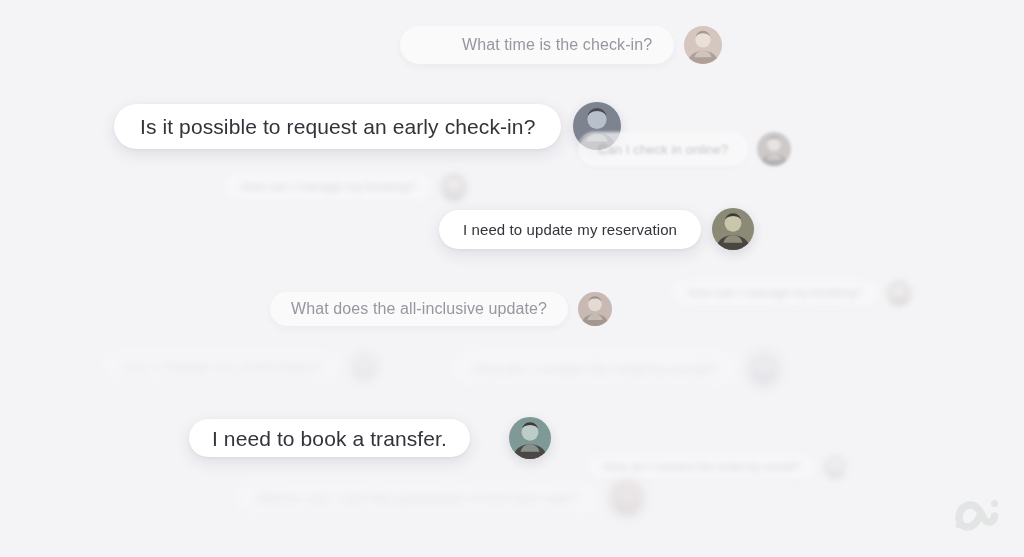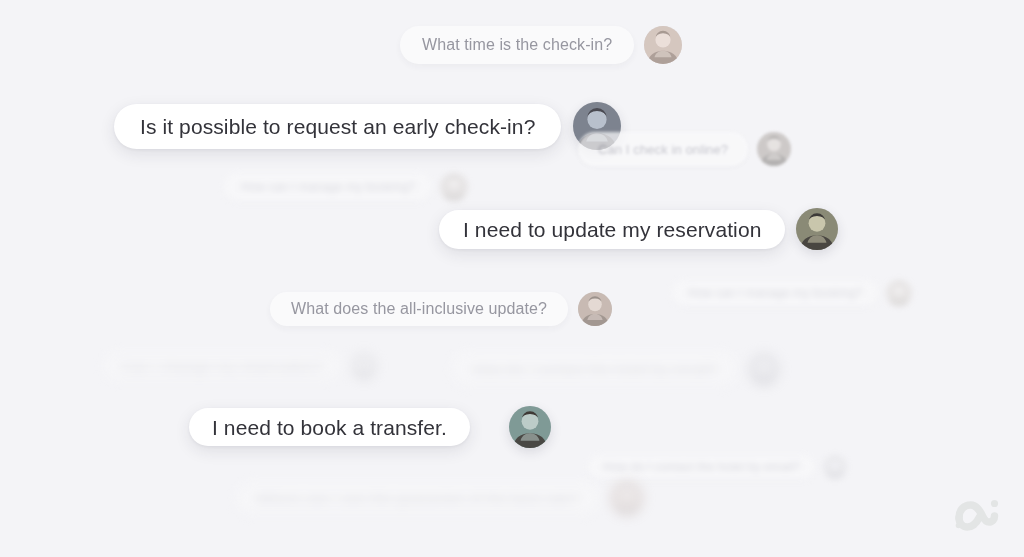--- a/index.html
+++ b/index.html
@@ -113,21 +113,21 @@
   }
   #brand-logo svg { display: block; }
 </style>
 </head>
 <body>
 
 <div id="stage">
 
   <div class="msg tier-mid" style="left: 400px; top: 26px;">
       <div class="bubble" style="height: 38px; padding: 0px 22px; border-radius: 19px;">
-        <span class="bubble-text" style="font-size: 16px;">What time is the check-in?</span>
+        <span class="bubble-text" style="font-size: 16px; margin-left: 40px;">What time is the check-in?</span>
       </div>
       <div class="avatar" style="width: 38px; height: 38px; margin-left: 10px;">
         <svg viewBox="0 0 40 40" xmlns="http://www.w3.org/2000/svg" aria-hidden="true">
           <rect width="40" height="40" fill="#cbb7ad"></rect>
           <circle cx="20" cy="14.5" r="8" fill="#e8d8cf"></circle>
           <path d="M12 13 a8 8 0 0 1 16 0 a8 5.5 0 0 0 -16 0 z" fill="#8d7a70"></path>
           <path d="M4 40 c0-9 7-14 16-14 s16 5 16 14 z" fill="#8d7a70" opacity="0.85"></path>
           <path d="M20 26 c5 0 8 3 9 7 h-18 c1-4 4-7 9-7 z" fill="#e8d8cf" opacity="0.55"></path>
         </svg>
       </div>
@@ -169,21 +169,21 @@
           <rect width="40" height="40" fill="#c3bcb5"></rect>
           <circle cx="20" cy="14.5" r="8" fill="#e4ded8"></circle>
           <path d="M12 13 a8 8 0 0 1 16 0 a8 5.5 0 0 0 -16 0 z" fill="#8f8880"></path>
           <path d="M4 40 c0-9 7-14 16-14 s16 5 16 14 z" fill="#8f8880" opacity="0.85"></path>
           <path d="M20 26 c5 0 8 3 9 7 h-18 c1-4 4-7 9-7 z" fill="#e4ded8" opacity="0.55"></path>
         </svg>
       </div>
     </div>
     <div class="msg tier-front" style="left: 439px; top: 208px;">
       <div class="bubble" style="height: 39px; padding: 0px 24px; border-radius: 19.5px;">
-        <span class="bubble-text" style="font-size: 21px;">I need to update my reservation</span>
+        <span class="bubble-text" style="font-size: 15px;">I need to update my reservation</span>
       </div>
       <div class="avatar" style="width: 42px; height: 42px; margin-left: 11px;">
         <svg viewBox="0 0 40 40" xmlns="http://www.w3.org/2000/svg" aria-hidden="true">
           <rect width="40" height="40" fill="#8a8a76"></rect>
           <circle cx="20" cy="14.5" r="8" fill="#c9c6ac"></circle>
           <path d="M12 13 a8 8 0 0 1 16 0 a8 5.5 0 0 0 -16 0 z" fill="#3d3a38"></path>
           <path d="M4 40 c0-9 7-14 16-14 s16 5 16 14 z" fill="#3d3a38" opacity="0.85"></path>
           <path d="M20 26 c5 0 8 3 9 7 h-18 c1-4 4-7 9-7 z" fill="#c9c6ac" opacity="0.55"></path>
         </svg>
       </div>
@@ -237,21 +237,21 @@
       <div class="avatar" style="width: 34px; height: 34px; margin-left: 10px;">
         <svg viewBox="0 0 40 40" xmlns="http://www.w3.org/2000/svg" aria-hidden="true">
           <rect width="40" height="40" fill="#c8c8ce"></rect>
           <circle cx="20" cy="14.5" r="8" fill="#e3e3e8"></circle>
           <path d="M12 13 a8 8 0 0 1 16 0 a8 5.5 0 0 0 -16 0 z" fill="#a3a3ab"></path>
           <path d="M4 40 c0-9 7-14 16-14 s16 5 16 14 z" fill="#a3a3ab" opacity="0.85"></path>
           <path d="M20 26 c5 0 8 3 9 7 h-18 c1-4 4-7 9-7 z" fill="#e3e3e8" opacity="0.55"></path>
         </svg>
       </div>
     </div>
-    <div class="msg tier-front" style="left: 189px; top: 406px; gap: 28px;">
+    <div class="msg tier-front" style="left: 189px; top: 417px; gap: 28px;">
       <div class="bubble" style="height: 38px; padding: 0px 23px; border-radius: 19px;">
         <span class="bubble-text" style="font-size: 21px;">I need to book a transfer.</span>
       </div>
       <div class="avatar" style="width: 42px; height: 42px; margin-left: 11px;">
         <svg viewBox="0 0 40 40" xmlns="http://www.w3.org/2000/svg" aria-hidden="true">
           <rect width="40" height="40" fill="#7f9a96"></rect>
           <circle cx="20" cy="14.5" r="8" fill="#bcccc8"></circle>
           <path d="M12 13 a8 8 0 0 1 16 0 a8 5.5 0 0 0 -16 0 z" fill="#3f3a36"></path>
           <path d="M4 40 c0-9 7-14 16-14 s16 5 16 14 z" fill="#3f3a36" opacity="0.85"></path>
           <path d="M20 26 c5 0 8 3 9 7 h-18 c1-4 4-7 9-7 z" fill="#bcccc8" opacity="0.55"></path>

